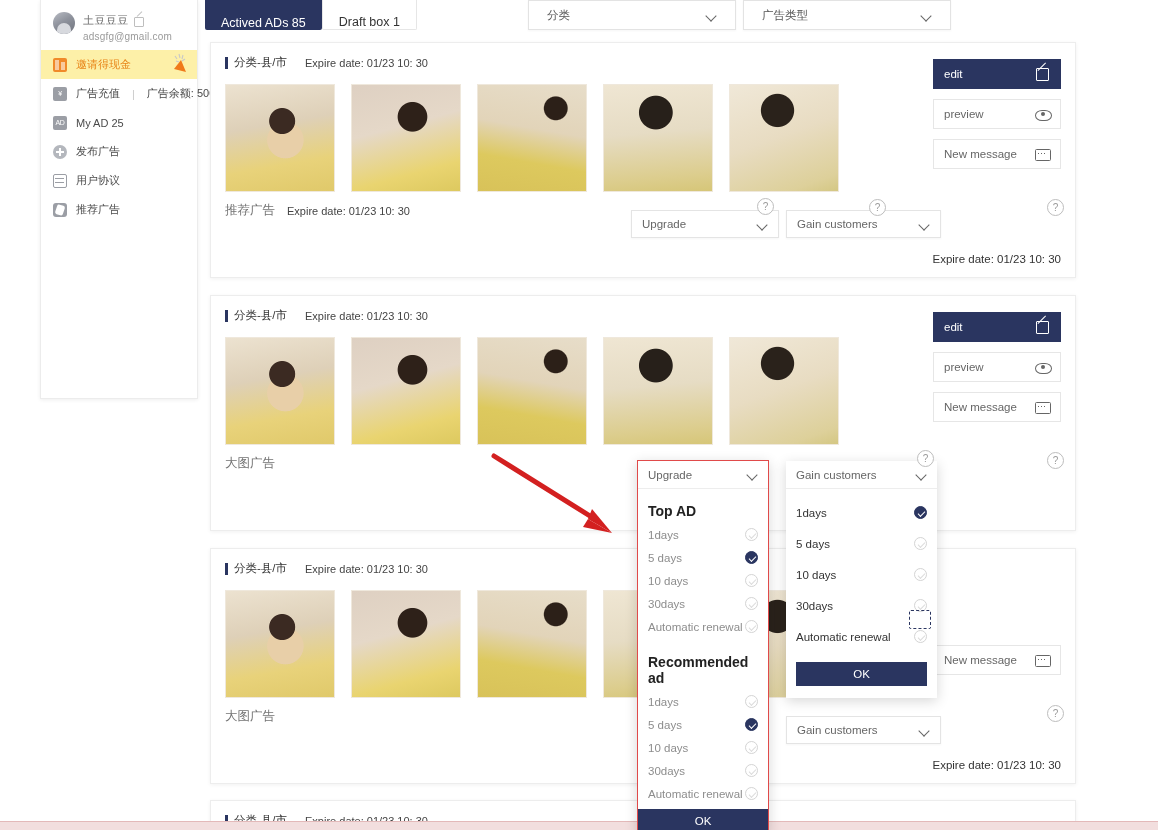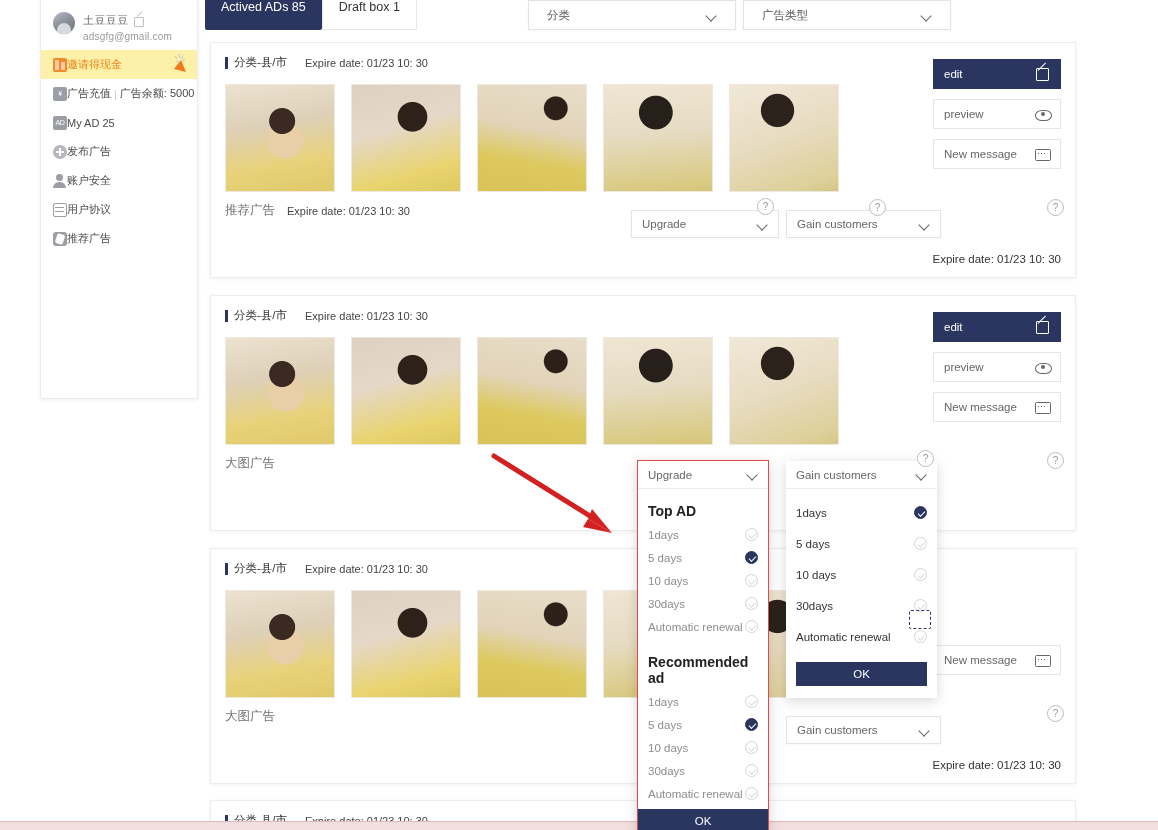--- a/index.html
+++ b/index.html
@@ -41,21 +41,21 @@
     content:""; position:absolute; left:0; top:1px; width:8px; height:8px;
     border:1px solid #8a8a8a; border-radius:1px;
   }
   .edit-pencil::after{
     content:""; position:absolute; left:3px; top:0px; width:7px; height:1px;
     background:#8a8a8a; transform:rotate(-45deg); transform-origin:left center;
   }
   .pmail { font-size:10px; color:#9a9a9a; letter-spacing:.2px; }
 
   .nav-item {
-    display:flex; align-items:center; 
+    display:flex; align-items:center; gap:9px;
     height:29px; padding:0 10px 0 12px; cursor:pointer;
     font-size:11px; color:#4a4a4a; position:relative;
   }
   .nav-item.highlight { background:#fdf0a8; color:#e8861a; }
   .nav-item.highlight .nav-label { color:#e8861a; }
   .nav-ico { width:14px; height:14px; flex:none; position:relative; }
 
   
   .ico-cash { background:#f08a2a; border-radius:2px; }
   .ico-cash::before{ content:""; position:absolute; left:2px; top:2px; width:4px; height:10px; background:#fff; opacity:.55;}
@@ -73,21 +73,21 @@
   .ico-doc::after{content:"";position:absolute;left:1px;top:7px;width:9px;height:1.5px;background:#9b9ea5;}
   .ico-phone{ background:#9b9ea5; border-radius:3px; }
   .ico-phone::before{content:"";position:absolute;left:3px;top:2px;width:8px;height:10px;background:#fff;border-radius:2px;transform:rotate(18deg);}
   .confetti { position:absolute; right:10px; top:2px; width:26px; height:22px; }
   .nav-label { white-space:nowrap; }
   .nav-sep { color:#c9c9c9; margin:0 3px; }
 
   
   .tabs { position:absolute; left:205px; top:0; display:flex; height:30px; }
   .tab {
-    height:30px; padding:0 16px; display:flex; align-items:flex-start; justify-content:center;
+    height:30px; padding:0 16px; display:flex; align-items:flex-end; justify-content:center;
     font-size:12.5px; cursor:pointer; border-radius:0 0 2px 2px;
   }
   .tab.active { background:#2a3560; color:#ffffff; }
   .tab.inactive { background:#ffffff; color:#333333; border:1px solid #e6e6e6; border-top:none; }
 
   
   .filter {
     position:absolute; top:0; height:30px; background:#fff;
     border:1px solid #e3e3e3; display:flex; align-items:center;
     padding:0 18px; cursor:pointer; box-shadow:0 1px 2px rgba(0,0,0,.04);
@@ -245,24 +245,20 @@
     <div class="nav-item">
       <span class="nav-ico ico-sq">AD</span>
       <span class="nav-label">My AD  25</span>
     </div>
 
     <div class="nav-item">
       <span class="nav-ico ico-plus"></span>
       <span class="nav-label">发布广告</span>
     </div>
 
-    <div class="nav-item">
-      <span class="nav-ico ico-user"></span>
-      <span class="nav-label">账户安全</span>
-    </div>
 
     <div class="nav-item">
       <span class="nav-ico ico-doc"></span>
       <span class="nav-label">用户协议</span>
     </div>
 
     <div class="nav-item">
       <span class="nav-ico ico-phone"></span>
       <span class="nav-label">推荐广告</span>
     </div>

